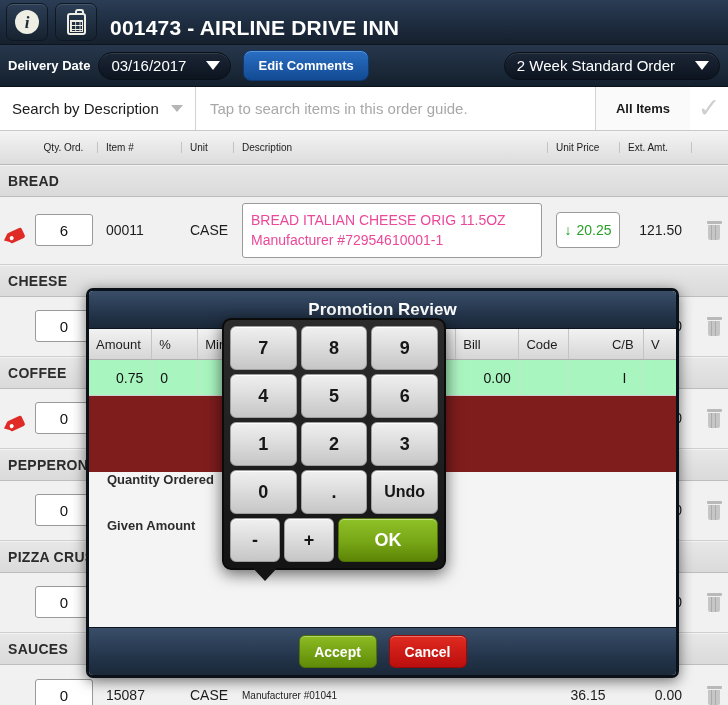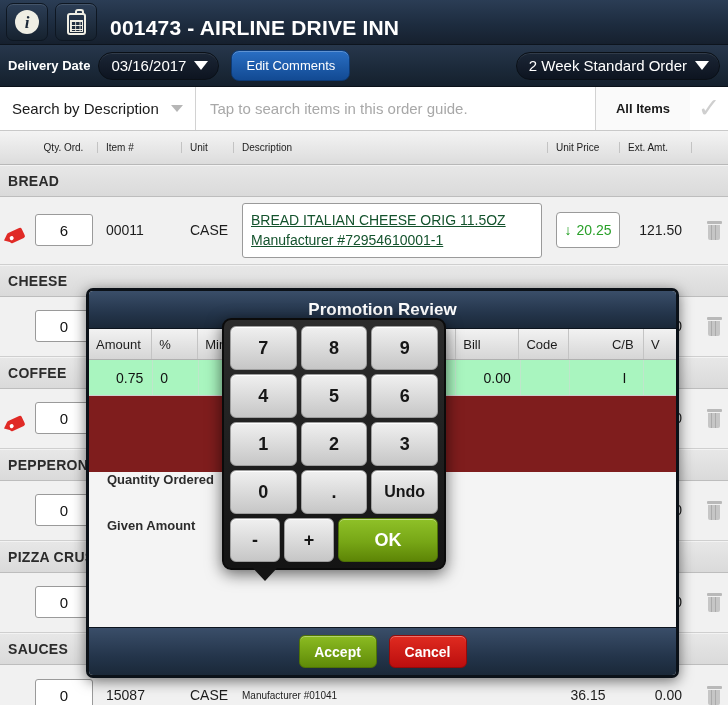--- a/index.html
+++ b/index.html
@@ -62,29 +62,29 @@
     background: linear-gradient(to bottom, #27374c 0%, #1b2939 60%, #15202d 100%);
     display: flex; align-items: center; padding: 12px 8px;
     border-bottom: 1px solid #0b1119;
   }
   .lbl-delivery { color: #ffffff; font-size: 13px; font-weight: bold; margin-right: 8px; }
   .pill {
     background: linear-gradient(to bottom, #1b2636, #0d1420);
     border: 1px solid #0a1017; border-radius: 16px;
     color: #ffffff; font-size: 15px;
     padding: 4px 10px 5px 12px;
-    display: flex; align-items: center; gap: 8px;
+    display: flex; align-items: center; gap: 20px;
     box-shadow: inset 0 1px 0 rgba(255,255,255,0.10);
   }
   .caret { width: 0; height: 0; border-left: 7px solid transparent; border-right: 7px solid transparent; border-top: 9px solid #ffffff; }
   .btn-blue {
     margin-left: 12px;
     background: linear-gradient(to bottom, #2a6fc4, #124a93);
     border: 1px solid #0d3straight; border: 1px solid #0d3a75;
-    border-radius: 8px; color: #fff; font-size: 13px; font-weight: normal;
+    border-radius: 8px; color: #fff; font-size: 13px; font-weight: bold;
     padding: 7px 14px;
     box-shadow: inset 0 1px 0 rgba(255,255,255,0.25);
   }
   .spacer { flex: 1; }
 
   
   .searchrow {
     height: 44px; display: flex; align-items: stretch;
     background: #ffffff; border-bottom: 1px solid #c9c9c9;
   }
@@ -144,21 +144,21 @@
   .r-trash{ width: 36px; justify-content: center; padding-left: 0; }
 
   .qtybox {
     width: 58px; height: 32px; background: #ffffff;
     border: 1px solid #9a9a9a; border-radius: 3px;
     display: flex; align-items: center; justify-content: center;
     font-size: 15px; color: #111;
   }
   .descbox {
     width: 100%; background: #ffffff; border: 1px solid #9a9a9a; border-radius: 3px;
-    padding: 6px 8px; font-size: 14px; line-height: 1.45; color: #14532d; text-decoration: underline;
+    padding: 6px 8px; font-size: 14px; line-height: 1.45; color: #ec4899;
   }
   .pricebox {
     width: 64px; height: 36px; background: #ffffff; border: 1px solid #9a9a9a;
     border-radius: 4px; display: flex; align-items: center; justify-content: center;
     gap: 5px; font-size: 14px;
   }
   .arrow-down { color: #169a16; font-size: 14px; line-height: 1; }
   .price-green { color: #2aa02a; }
   .flag {
     width: 0; height: 0; position: relative;

